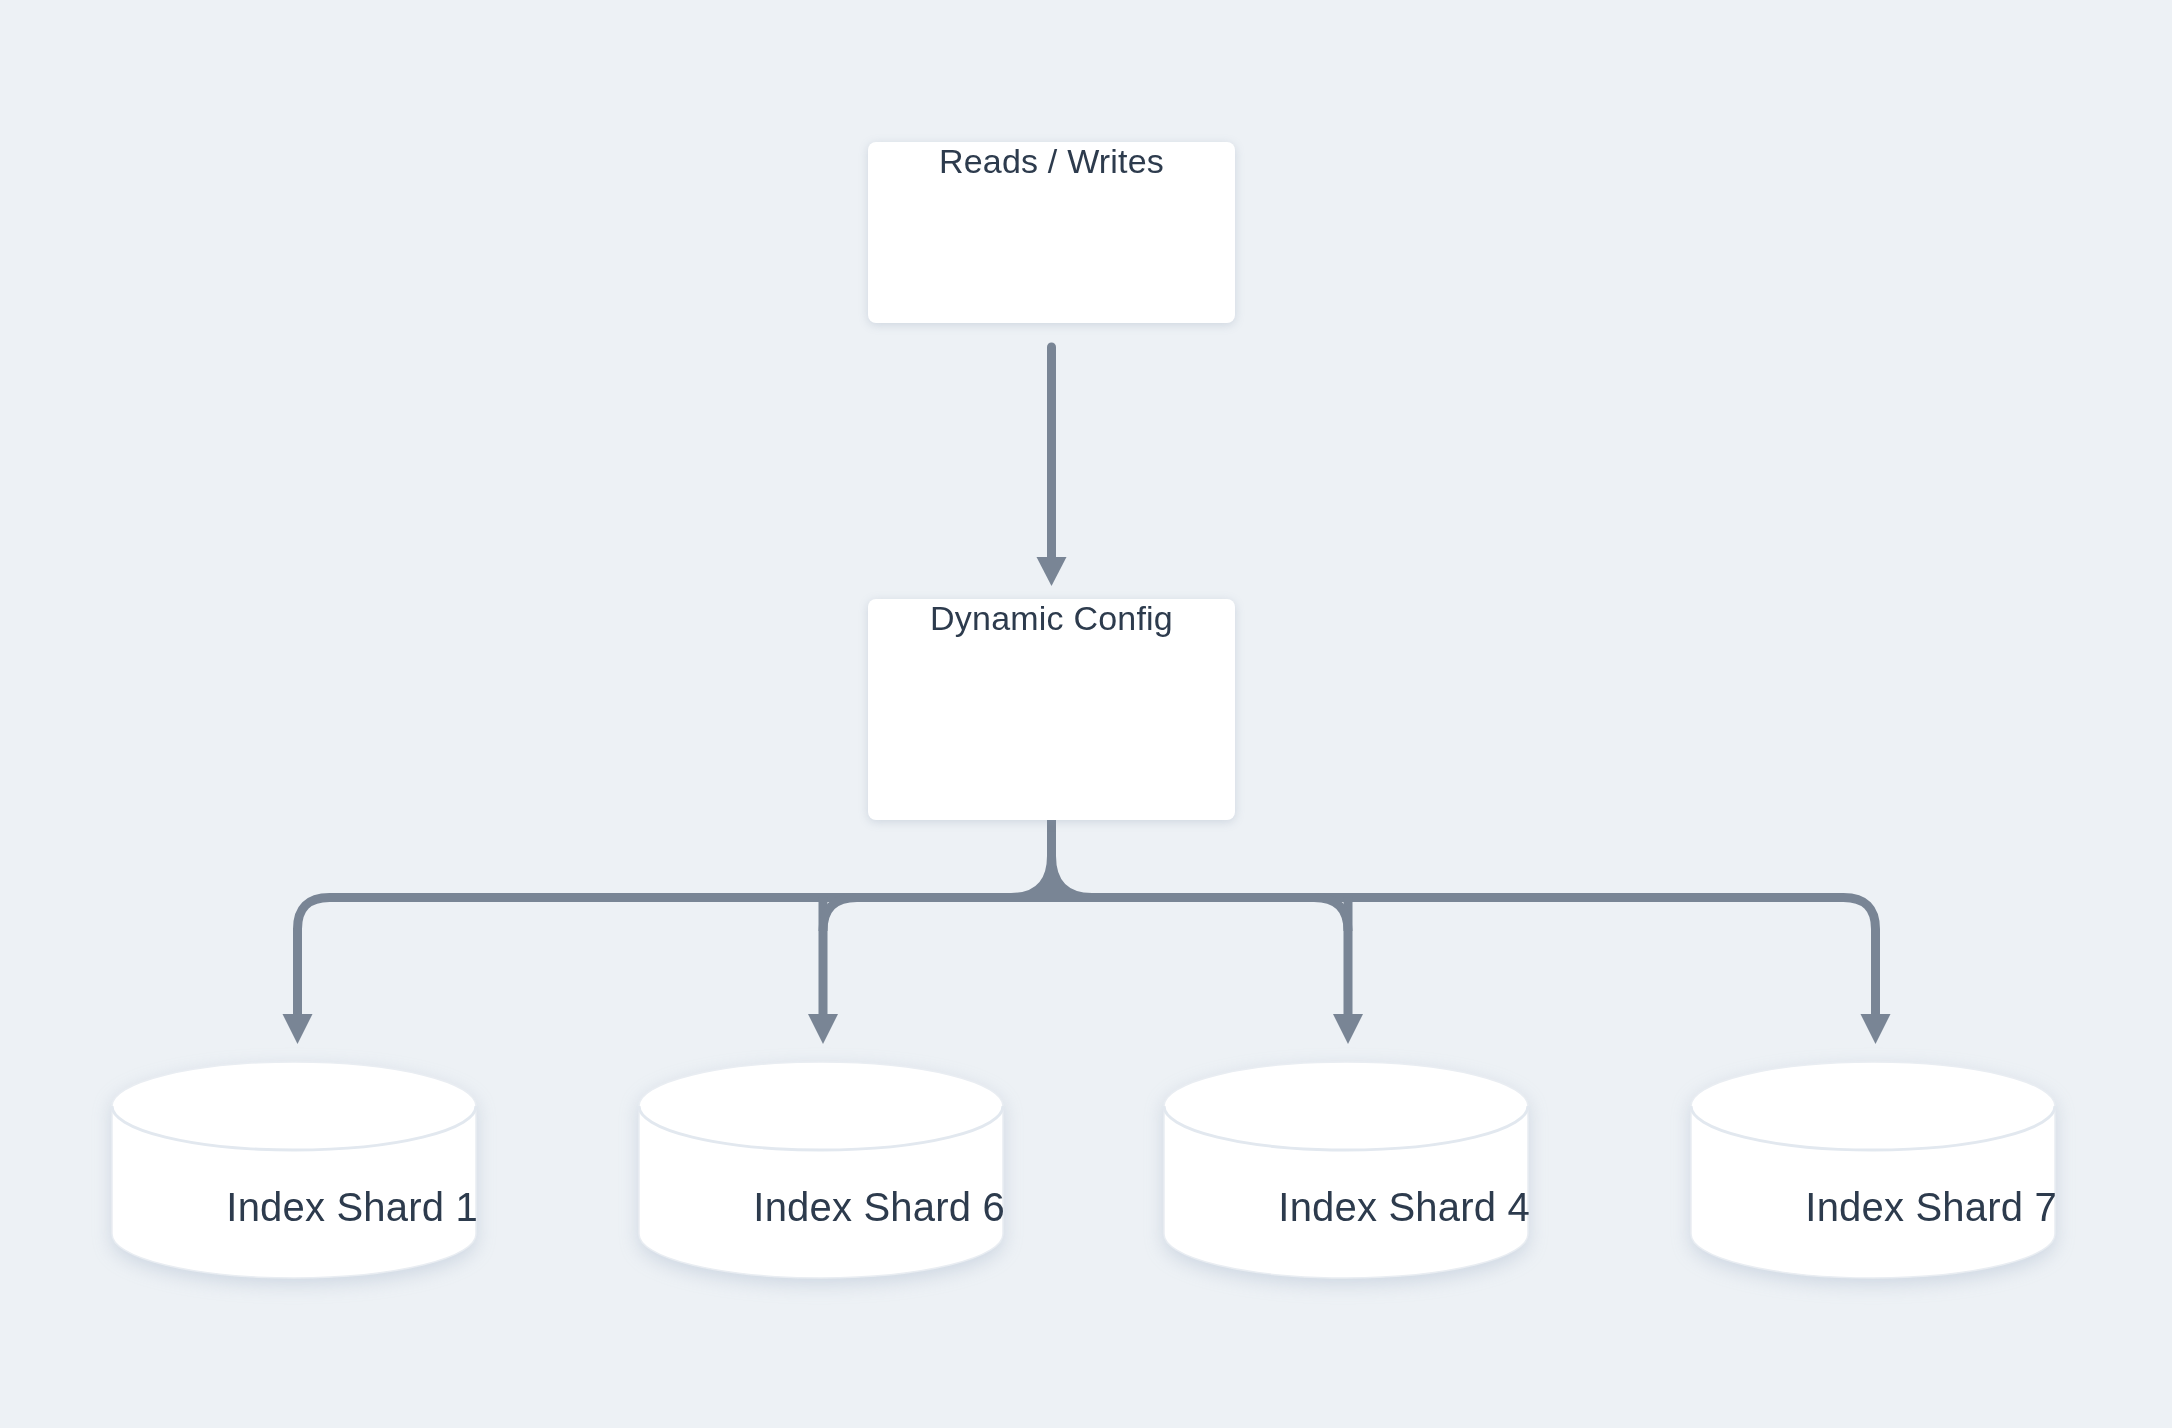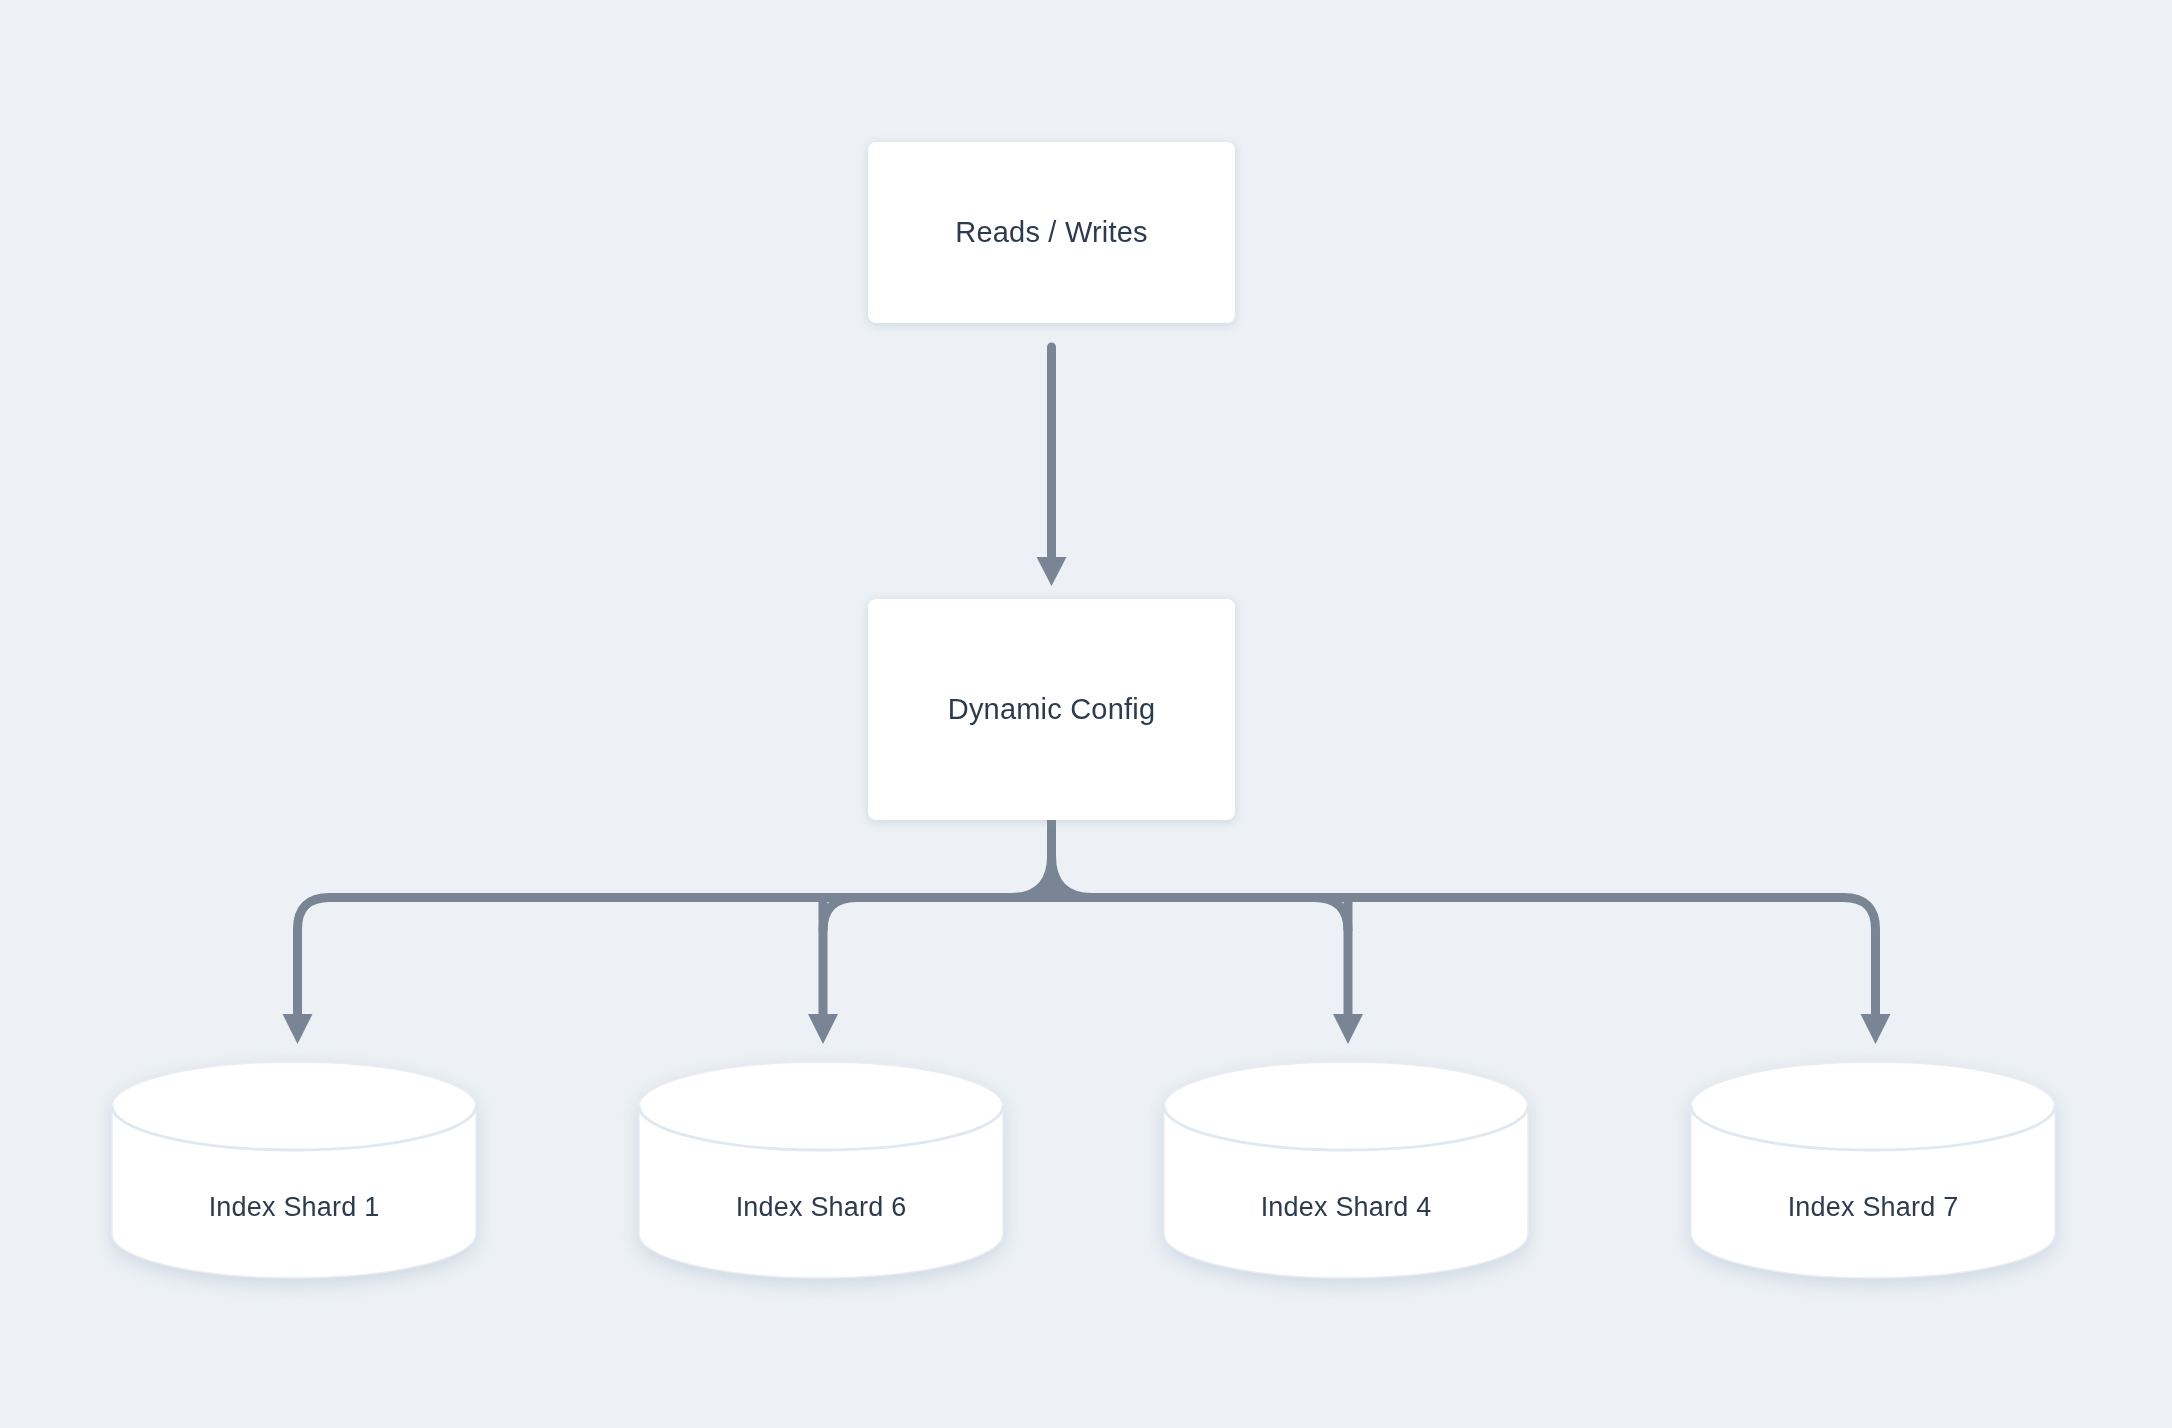--- a/index.html
+++ b/index.html
@@ -21,31 +21,31 @@
   .connectors{position:absolute;left:0;top:0;}
   .shaft{stroke:var(--connector);stroke-width:9;fill:none;}
   .shaft.round{stroke-linecap:round;}
   .head{fill:var(--connector);stroke:none;}
   .fillet{fill:var(--connector);stroke:none;}
   .node-box{
     position:absolute;
     background:var(--node-fill);
     border-radius:8px;
     box-shadow:0 2px 10px rgba(125,145,170,0.28);
-    display:flex;align-items:center;justify-content:center;
-    font-size:29px;font-weight:500;color:var(--text);
+    display:flex;align-items:flex-start;justify-content:center;
+    font-size:34px;font-weight:500;color:var(--text);
     letter-spacing:0.2px;
   }
   .cylinder{position:absolute;width:368px;height:222px;}
   .cyl-svg{overflow:visible;filter:drop-shadow(0 6px 9px rgba(140,160,185,0.30));}
   .cyl-body{fill:var(--node-fill);stroke:var(--cylinder-edge);stroke-width:1.5;}
   .cyl-divider{fill:none;stroke:var(--cylinder-divider);stroke-width:3;}
   .cyl-label{
     position:absolute;left:0;right:0;top:123px;height:48px;line-height:48px;
-    text-align:center;font-size:27px;font-weight:500;color:var(--text);
+    text-align:right;font-size:40px;font-weight:500;color:var(--text);
     letter-spacing:0.2px;
   }
 </style>
 </head>
 <body>
 
 <div class="canvas">
 
   <svg class="connectors" width="2172" height="1428" viewBox="0 0 2172 1428">
 

